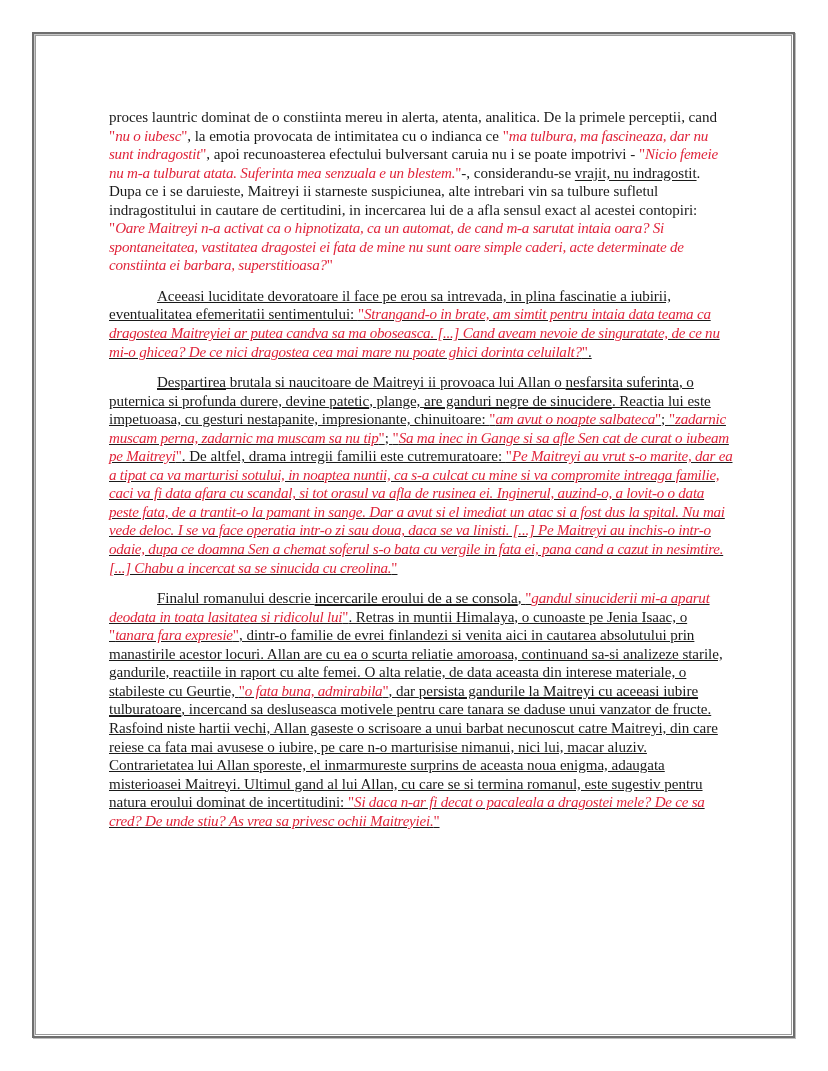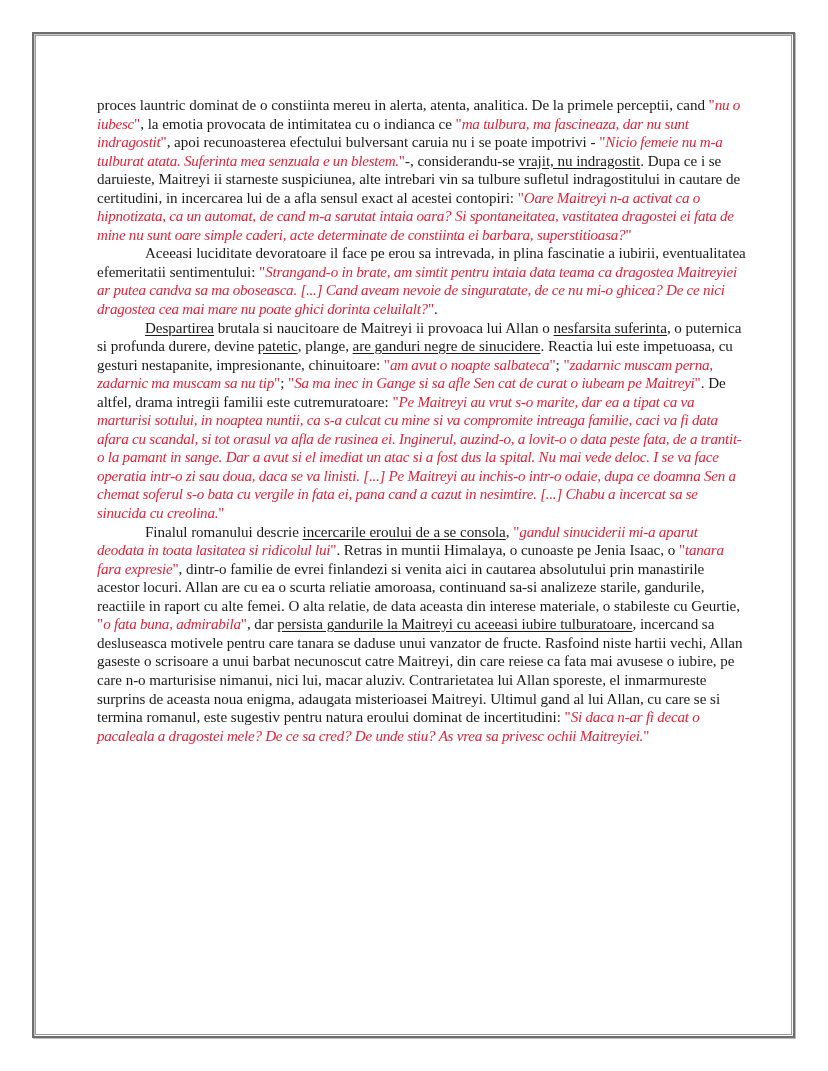--- a/index.html
+++ b/index.html
@@ -35,25 +35,26 @@
       position: absolute;
       left: 97px;
       top: 96px;
       width: 650px;
       font-size: 15.1px;
       line-height: 18.55px;
       color: #1a1a1a;
       letter-spacing: -0.05px;
     }
     .content p {
-      margin: 0;
+      margin: 12px;
       text-align: left;
     }
     .content p.indent {
       text-indent: 48px;
+      text-decoration: underline;
     }
     .q {
       color: #e0243a;
       font-style: italic;
       letter-spacing: -0.25px;
     }
     .qm {
       color: #e0243a;
       font-style: normal;
     }

